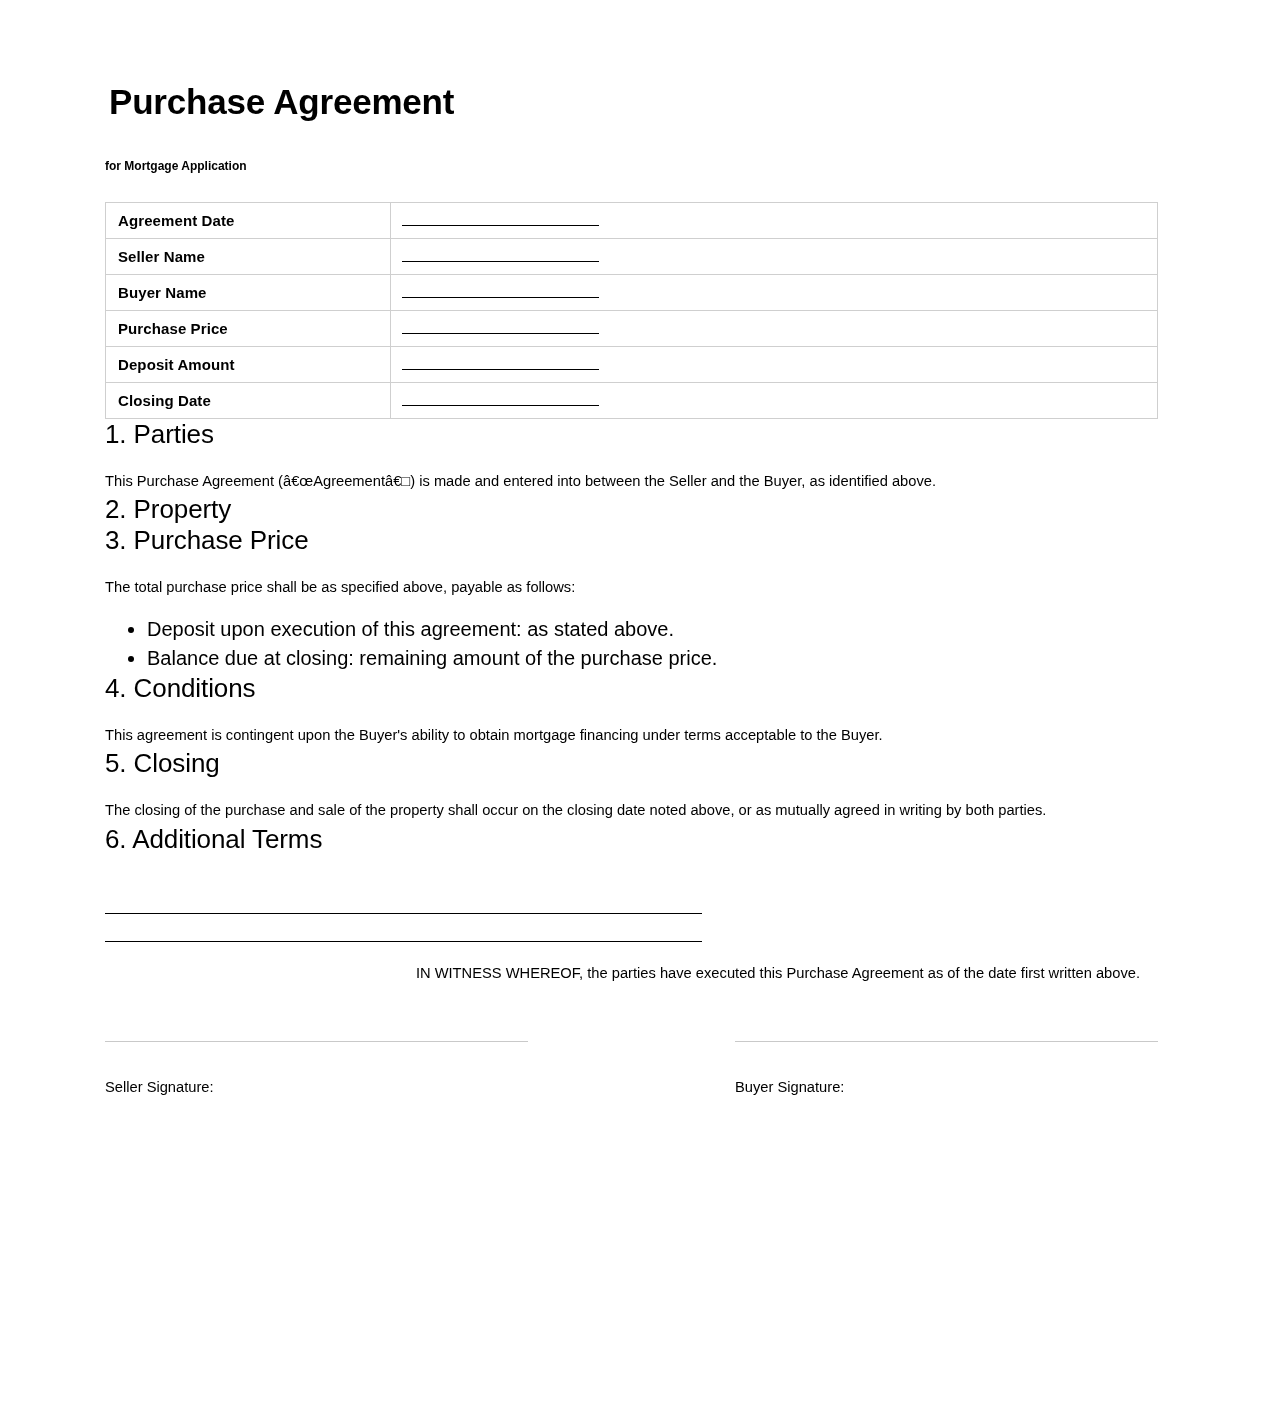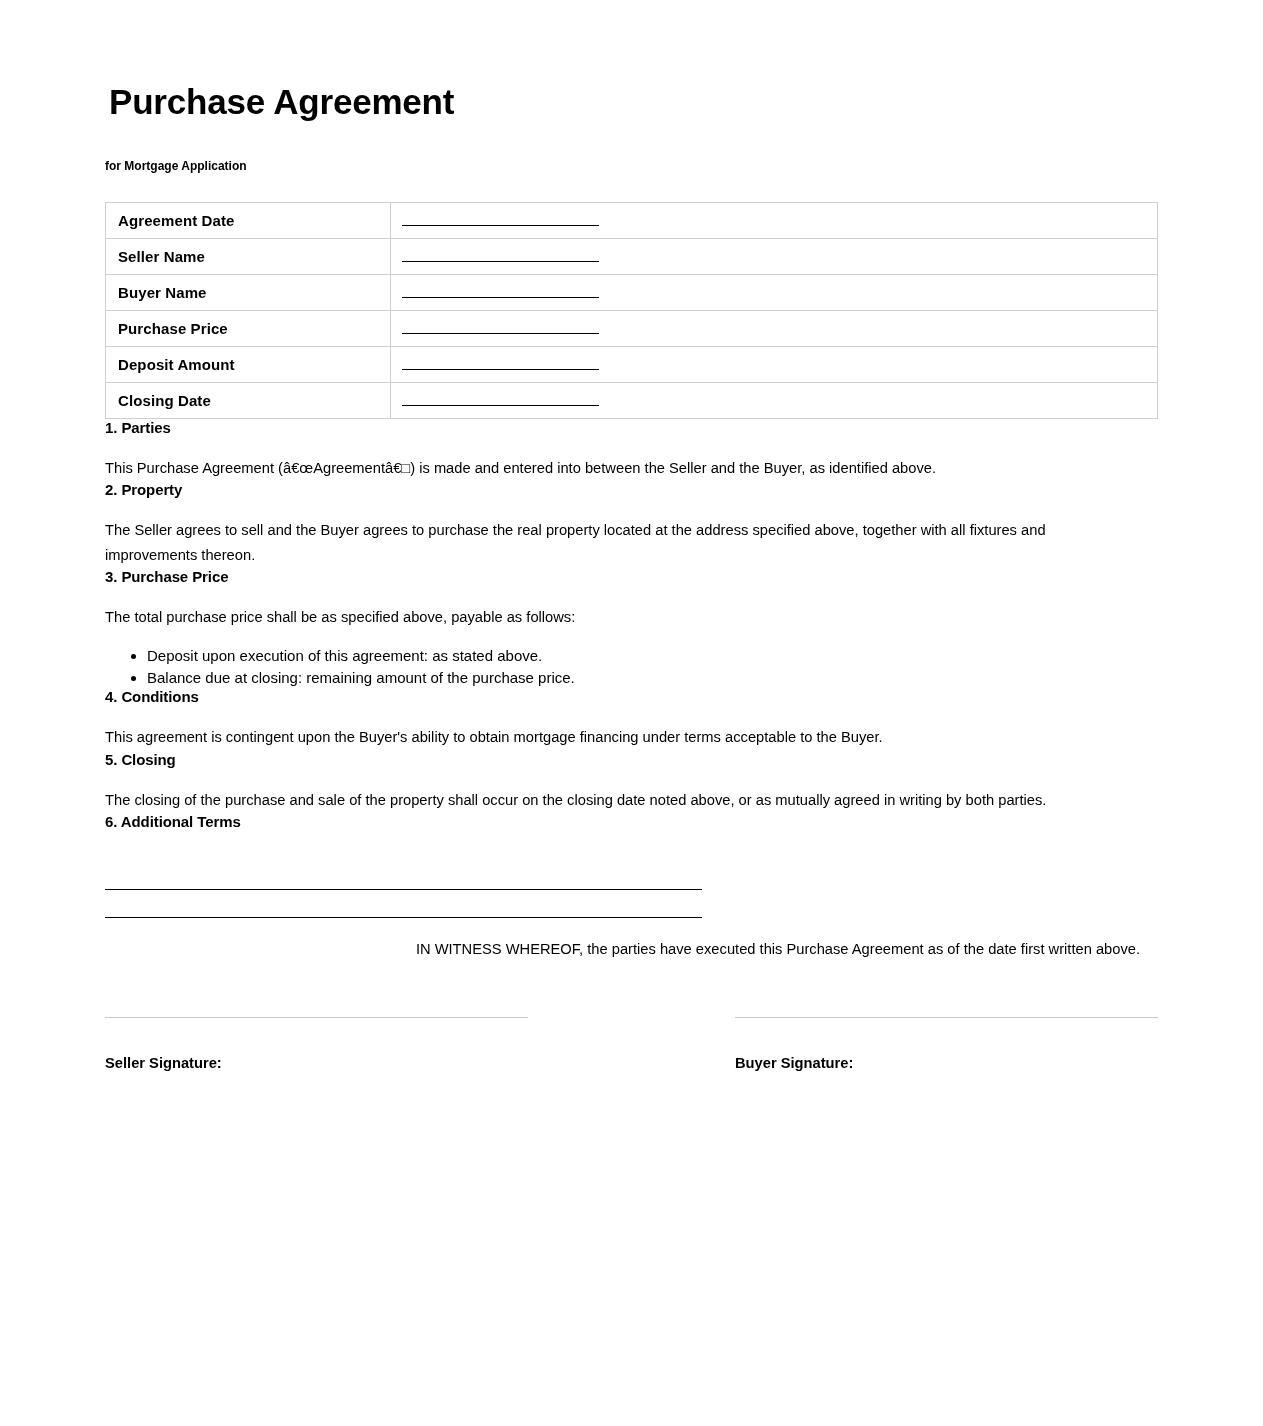--- a/index.html
+++ b/index.html
@@ -65,22 +65,22 @@
     display: inline-block;
     width: 197px;
     border-bottom: 1.6px solid #000;
     height: 9px;
     vertical-align: baseline;
   }
 
   
   h2.section-heading {
     margin: 0;
-    font-size: 15px;
-    font-weight: bold;
+    font-size: 26px;
+    font-weight: normal;
     line-height: 1.2;
     letter-spacing: -0.1px;
   }
   .sec-1  { margin-top: 44px; }
   .sec-2  { margin-top: 57px; }
   .sec-3  { margin-top: 56px; }
   .sec-4  { margin-top: 55px; }
   .sec-5  { margin-top: 56px; }
   .sec-6  { margin-top: 56px; }
 
@@ -91,21 +91,21 @@
     line-height: 1.72;
     max-width: 1035px;
   }
 
   ul.terms-list {
     margin: 0;
     padding: 14px 0 0 42px;
     list-style: disc;
   }
   ul.terms-list li {
-    font-size: 15px;
+    font-size: 20px;
     line-height: 1.45;
   }
 
   
   .blank-lines-block {
     padding-top: 31px;
   }
   .blank-line-long {
     width: 597px;
     border-bottom: 1.7px solid #000;
@@ -114,21 +114,20 @@
 
   .witness {
     padding-top: 41px;
     text-align: right;
   }
 
   
   .signature-row {
     display: flex;
     padding-top: 55px;
-    font-weight: bold;
   }
   .signature-block {
     width: 423px;
   }
   .signature-block.buyer-block {
     margin-left: 207px;
   }
   .sig-rule {
     border-top: 1.4px solid #c9c9c9;
     height: 0;
@@ -186,21 +185,20 @@
           <span class="blank-line-short"></span>
         </td>
       </tr>
     </tbody>
   </table>
 
   <h2 class="section-heading sec-1">1. Parties</h2>
   <p class="body-text">This Purchase Agreement (â€œAgreementâ€□) is made and entered into between the Seller and the Buyer, as identified above.</p>
 
   <h2 class="section-heading sec-2">2. Property</h2>
-  <p class="body-text">The Seller agrees to sell and the Buyer agrees to purchase the real property located at the address specified above, together with all fixtures and improvements thereon.</p>
 
   <h2 class="section-heading sec-3">3. Purchase Price</h2>
   <p class="body-text">The total purchase price shall be as specified above, payable as follows:</p>
   <ul class="terms-list">
     <li>Deposit upon execution of this agreement: as stated above.</li>
     <li>Balance due at closing: remaining amount of the purchase price.</li>
   </ul>
 
   <h2 class="section-heading sec-4">4. Conditions</h2>
   <p class="body-text">This agreement is contingent upon the Buyer's ability to obtain mortgage financing under terms acceptable to the Buyer.</p>

